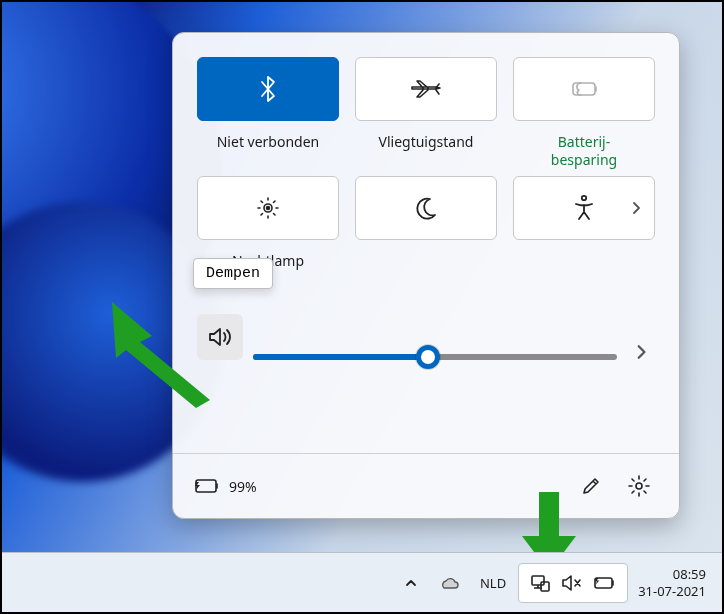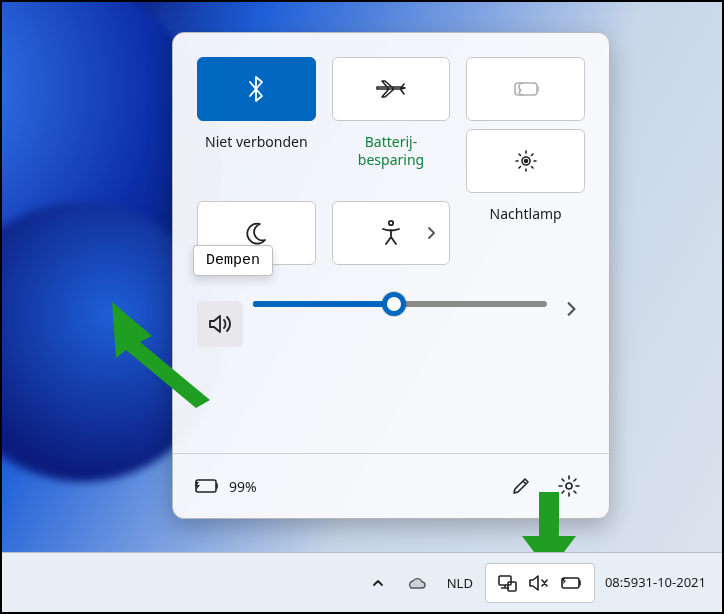--- a/index.html
+++ b/index.html
@@ -21,21 +21,21 @@
     position: absolute; width: 280px; height: 280px; border-radius: 50%;
     background: radial-gradient(circle at 60% 40%, #1e5fd8 0%, #0a1a7a 70%, transparent 100%);
     left: -60px; top: 200px;
     filter: blur(4px);
   }
 
   
   .panel {
     position: absolute;
     left: 170px; top: 30px;
-    width: 438px; height: 487px;
+    width: 508px; height: 487px;
     background: rgba(248,249,252,0.96);
     border: 1px solid #b8b8b8;
     border-radius: 12px;
     box-shadow: 0 8px 24px rgba(0,0,0,0.25);
     display: flex; flex-direction: column;
   }
   .tiles {
     padding: 24px 24px 0 24px;
     display: grid;
     grid-template-columns: repeat(3, 1fr);
@@ -67,21 +67,21 @@
     color: #1b1b1b;
     line-height: 1.25;
     min-height: 38px;
     display: flex; align-items: flex-start; justify-content: center;
     padding: 4px 2px 0 2px;
   }
   .tile-label.disabled { color: #15803d; }
 
   .volume-row {
     margin: 28px 24px 0 24px;
-    display: flex; align-items: flex-start;
+    display: flex; align-items: flex-end;
     position: relative;
     gap: 10px;
     font-family: Liberation Mono, monospace;
   }
   .vol-btn {
     width: 46px; height: 46px;
     display: flex; align-items: center; justify-content: center;
     background: #e8e8ea;
     border-radius: 6px;
   }
@@ -150,21 +150,21 @@
     height: 44px; padding: 0 8px;
     font-size: 13px; color: #1b1b1b;
     cursor: pointer;
   }
   .tb-group {
     display:flex;align-items:center;gap:10px;
     background:#fff;border:1px solid #c0c6cc;border-radius:4px;
     padding:4px 10px;height:40px;
   }
   .clock {
-    display:flex;flex-direction:row;align-items:flex-end;
+    display:flex;flex-direction:column;align-items:flex-end;
     font-size:13px;line-height:1.3;padding:0 6px;color:#1b1b1b;
   }
 
   
   .arrow {
     position: absolute;
   }
   .arrow svg { display:block; }
 
   svg { display:block; }
@@ -190,20 +190,21 @@
     </div>
     <div class="tile disabled">
       <svg width="34" height="24" viewBox="0 0 34 24" stroke="#b0b0b0" stroke-width="1.6" fill="none" stroke-linejoin="round" stroke-linecap="round">
         <rect x="6" y="6" width="22" height="12" rx="3"></rect>
         <path d="M29 10 v4"></path>
         <path d="M14 6 c-5 0 -5 6 -2 7 c-3 2 -2 5 2 5"></path>
       </svg>
     </div>
 
     <div class="tile-label">Niet verbonden</div>
+    <div class="tile-label">Vliegtuigstand</div>
     <div class="tile-label disabled">Batterij-<br>besparing</div>
 
     <div class="tile">
       <svg width="28" height="28" viewBox="0 0 28 28" stroke="#222" stroke-width="1.6" fill="none" stroke-linecap="round">
         <circle cx="14" cy="14" r="4"></circle>
         <path d="M14 4v2M14 22v2M4 14h2M22 14h2M7 7l1.5 1.5M19.5 19.5L21 21M7 21l1.5-1.5M19.5 8.5L21 7"></path>
         <circle cx="14" cy="14" r="1.5" fill="#222"></circle>
       </svg>
     </div>
     <div class="tile">
@@ -304,15 +305,15 @@
         <path d="M14 7l5 6M19 7l-5 6"></path>
     </svg>
     <svg width="24" height="16" viewBox="0 0 24 16" stroke="#222" stroke-width="1.6" fill="none" stroke-linejoin="round" stroke-linecap="round">
       <rect x="2" y="3" width="17" height="10" rx="2"></rect>
         <path d="M20 6v4"></path>
       <path d="M0 5h3l-2 3h3l-4 5 1-4H-1z" fill="#222" stroke="none" transform="translate(3,-1) scale(0.8)"></path>
     </svg>
   </div>
   <div class="clock">
     <span>08:59</span>
-    <span>31-10-2021</span>
+    <span>31-07-2021</span>
   </div>
 </div>
 
 </body></html>

